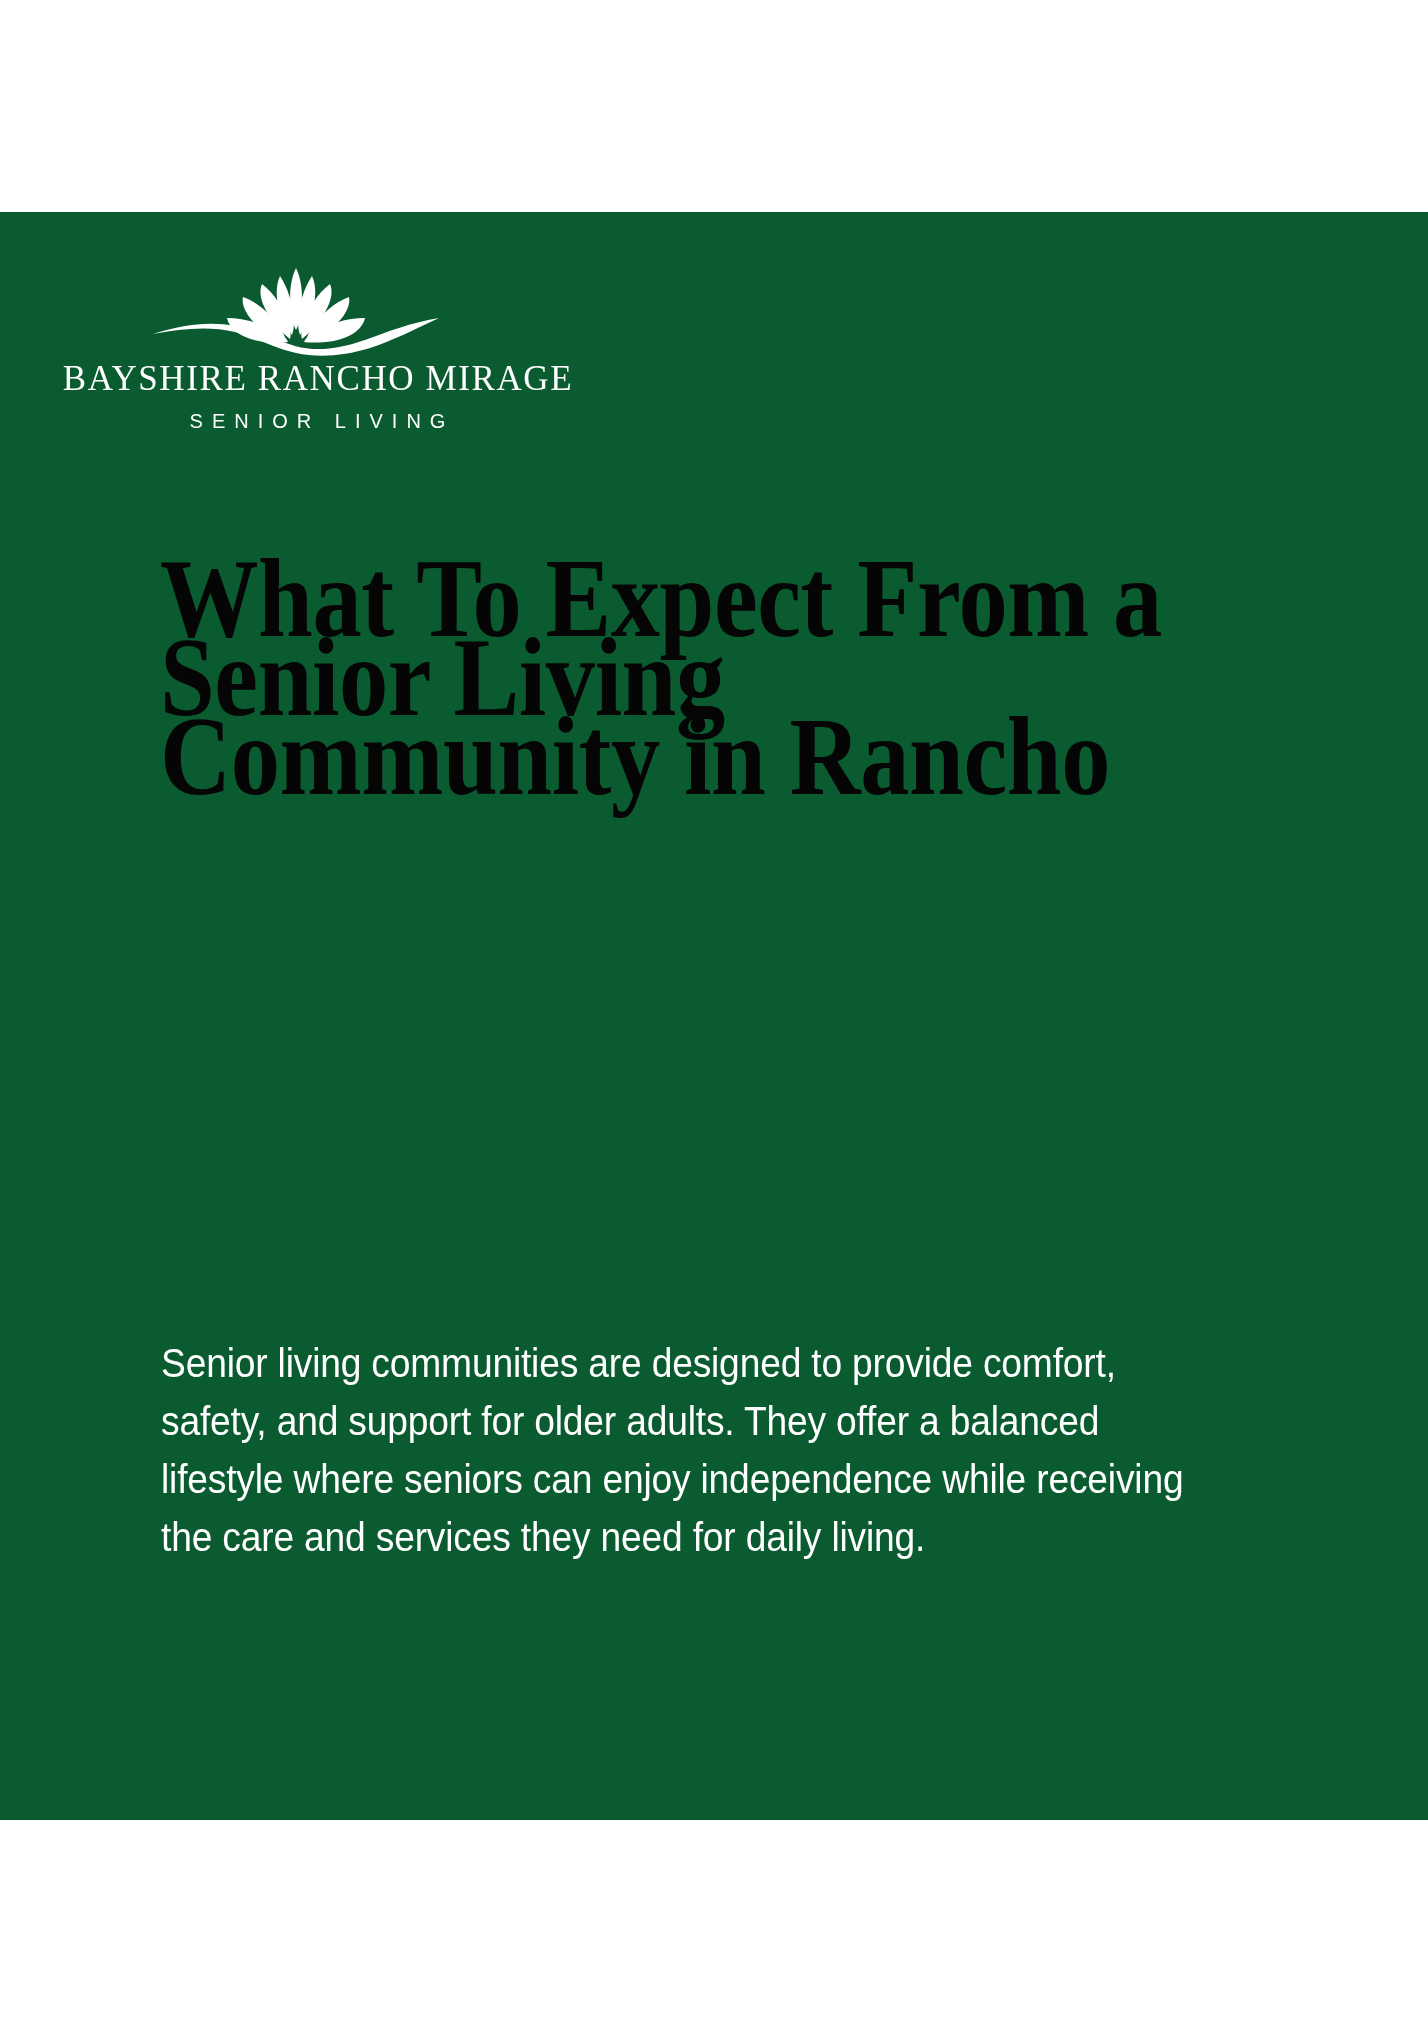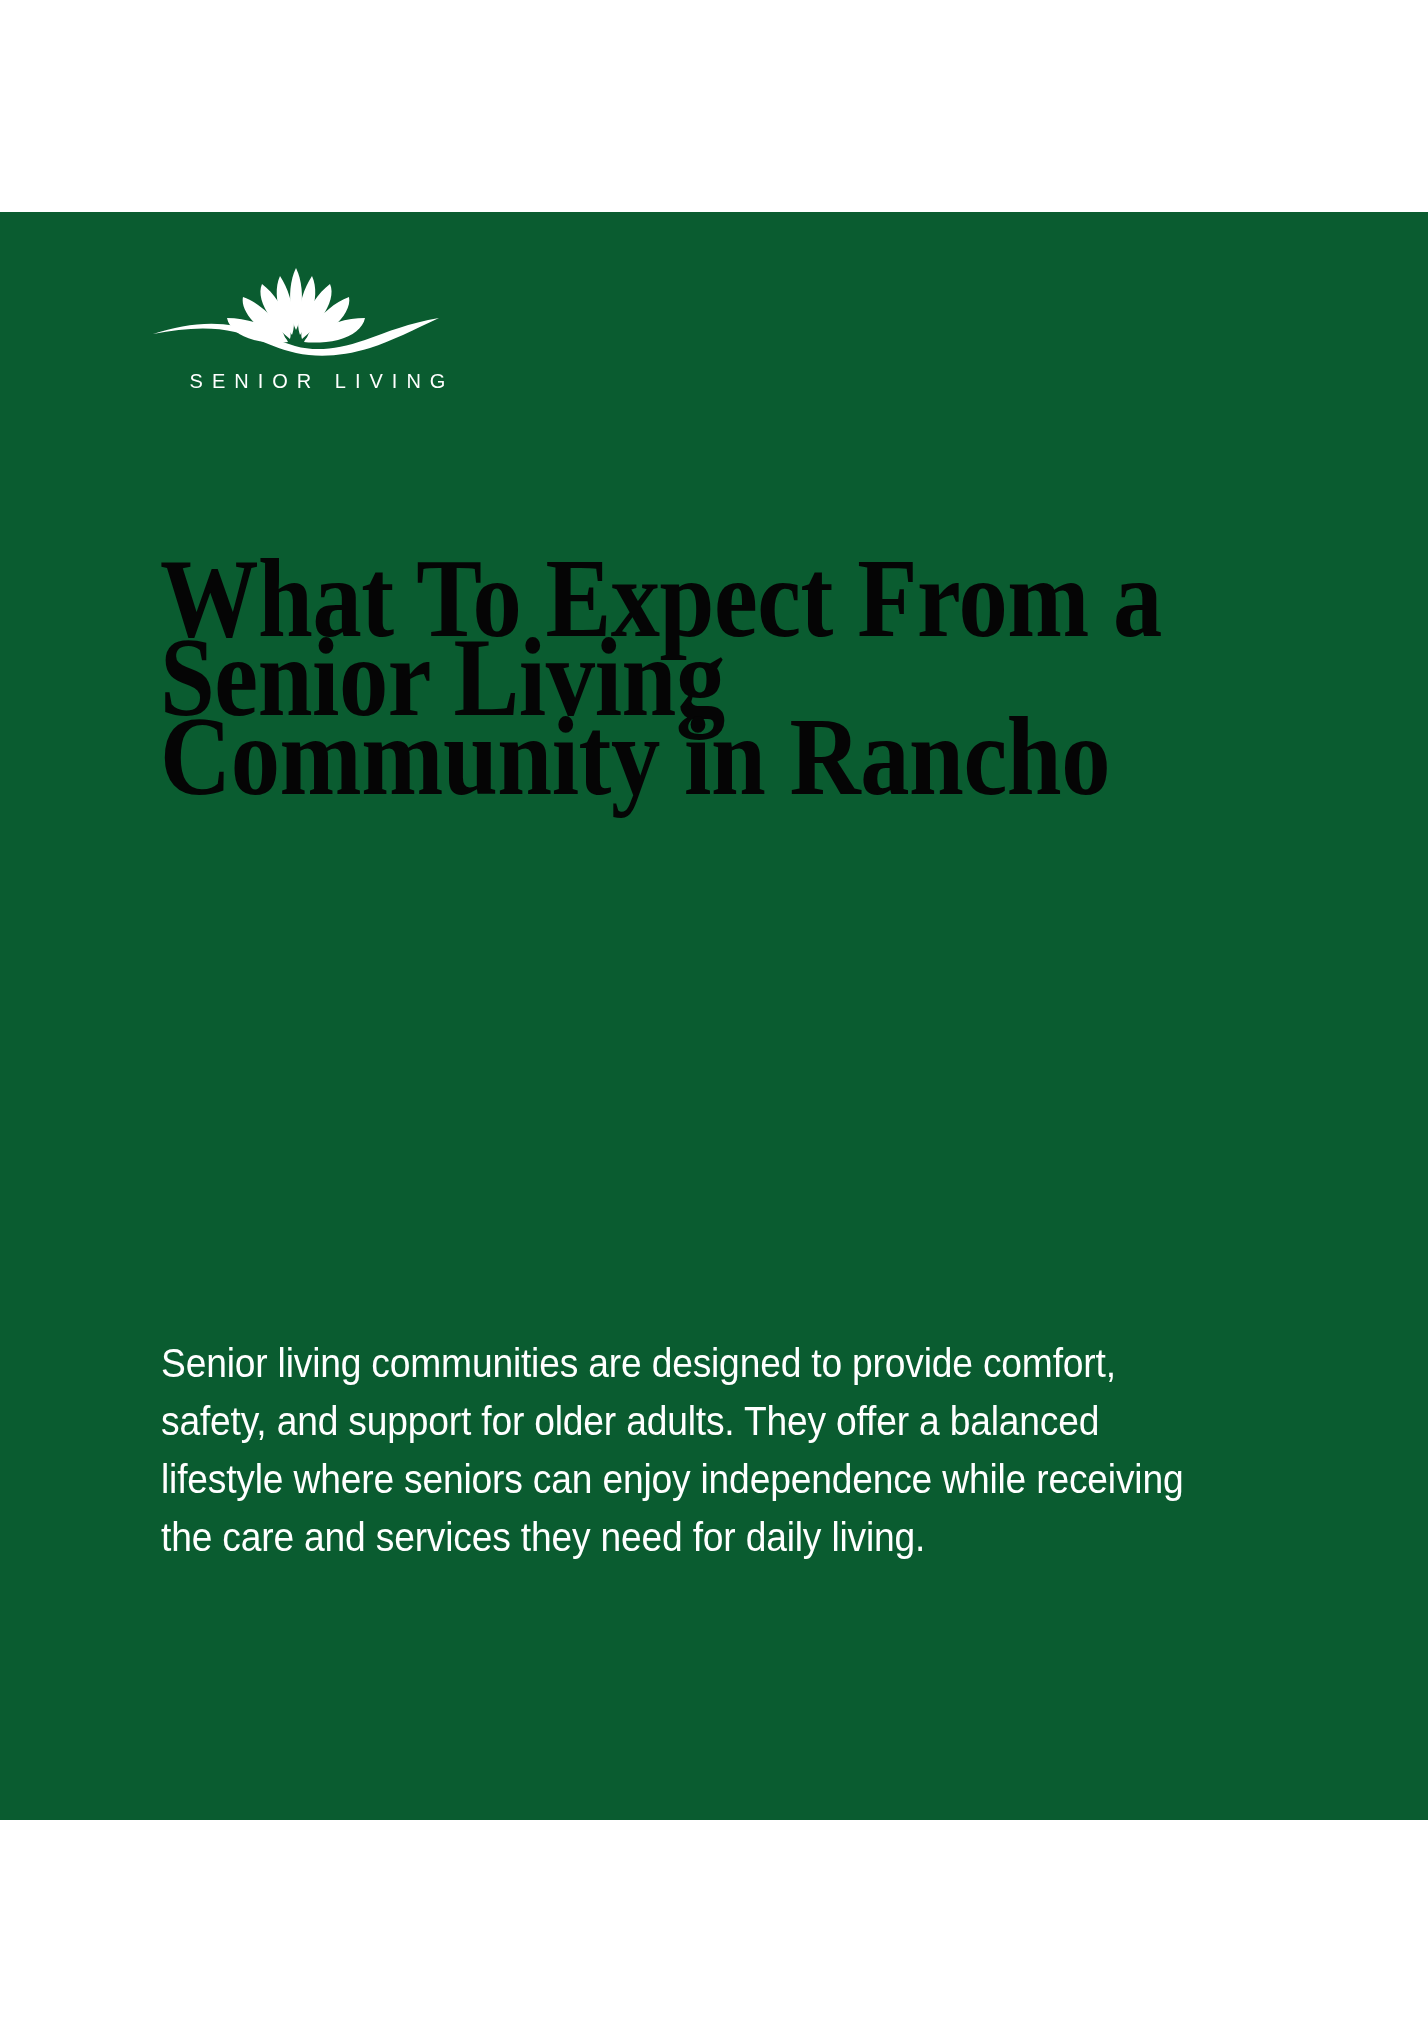--- a/index.html
+++ b/index.html
@@ -131,20 +131,21 @@
         <path d="M198 35 C200 44 193 56 182 65 C173 73 161 78 155 80 C155 77 157 72 161 66 C170 52 184 40 198 35 Z"></path>
 
         <path d="M76 56 C94 56 114 62 128 71 C133 74 136 77 137 80 C130 81 115 81 103 78 C88 74 78 66 76 56 Z"></path>
 
         <path d="M214 56 C212 66 202 74 187 78 C175 81 160 81 153 80 C154 77 157 74 162 71 C176 62 196 56 214 56 Z"></path>
 
         <path d="M2 72 C30 63 58 59 84 64 C106 68 123 78 144 84 C166 90 187 87 214 78 C236 70 258 61 288 56 C262 68 241 79 219 86 C193 94 168 96 145 91 C122 86 104 75 84 70 C60 64 32 66 2 72 Z"></path>
       </g>
     </svg>
 
+    <span id="logo-wordmark">BAYSHIRE RANCHO MIRAGE</span>
     <span id="logo-tagline">SENIOR LIVING</span>
   </div>
 
   <h1 id="headline">
     <span class="hl-line">What To Expect From a</span>
     <span class="hl-line">Senior Living</span>
     <span class="hl-line">Community in Rancho</span>
   </h1>
 
   <p id="body-copy">

